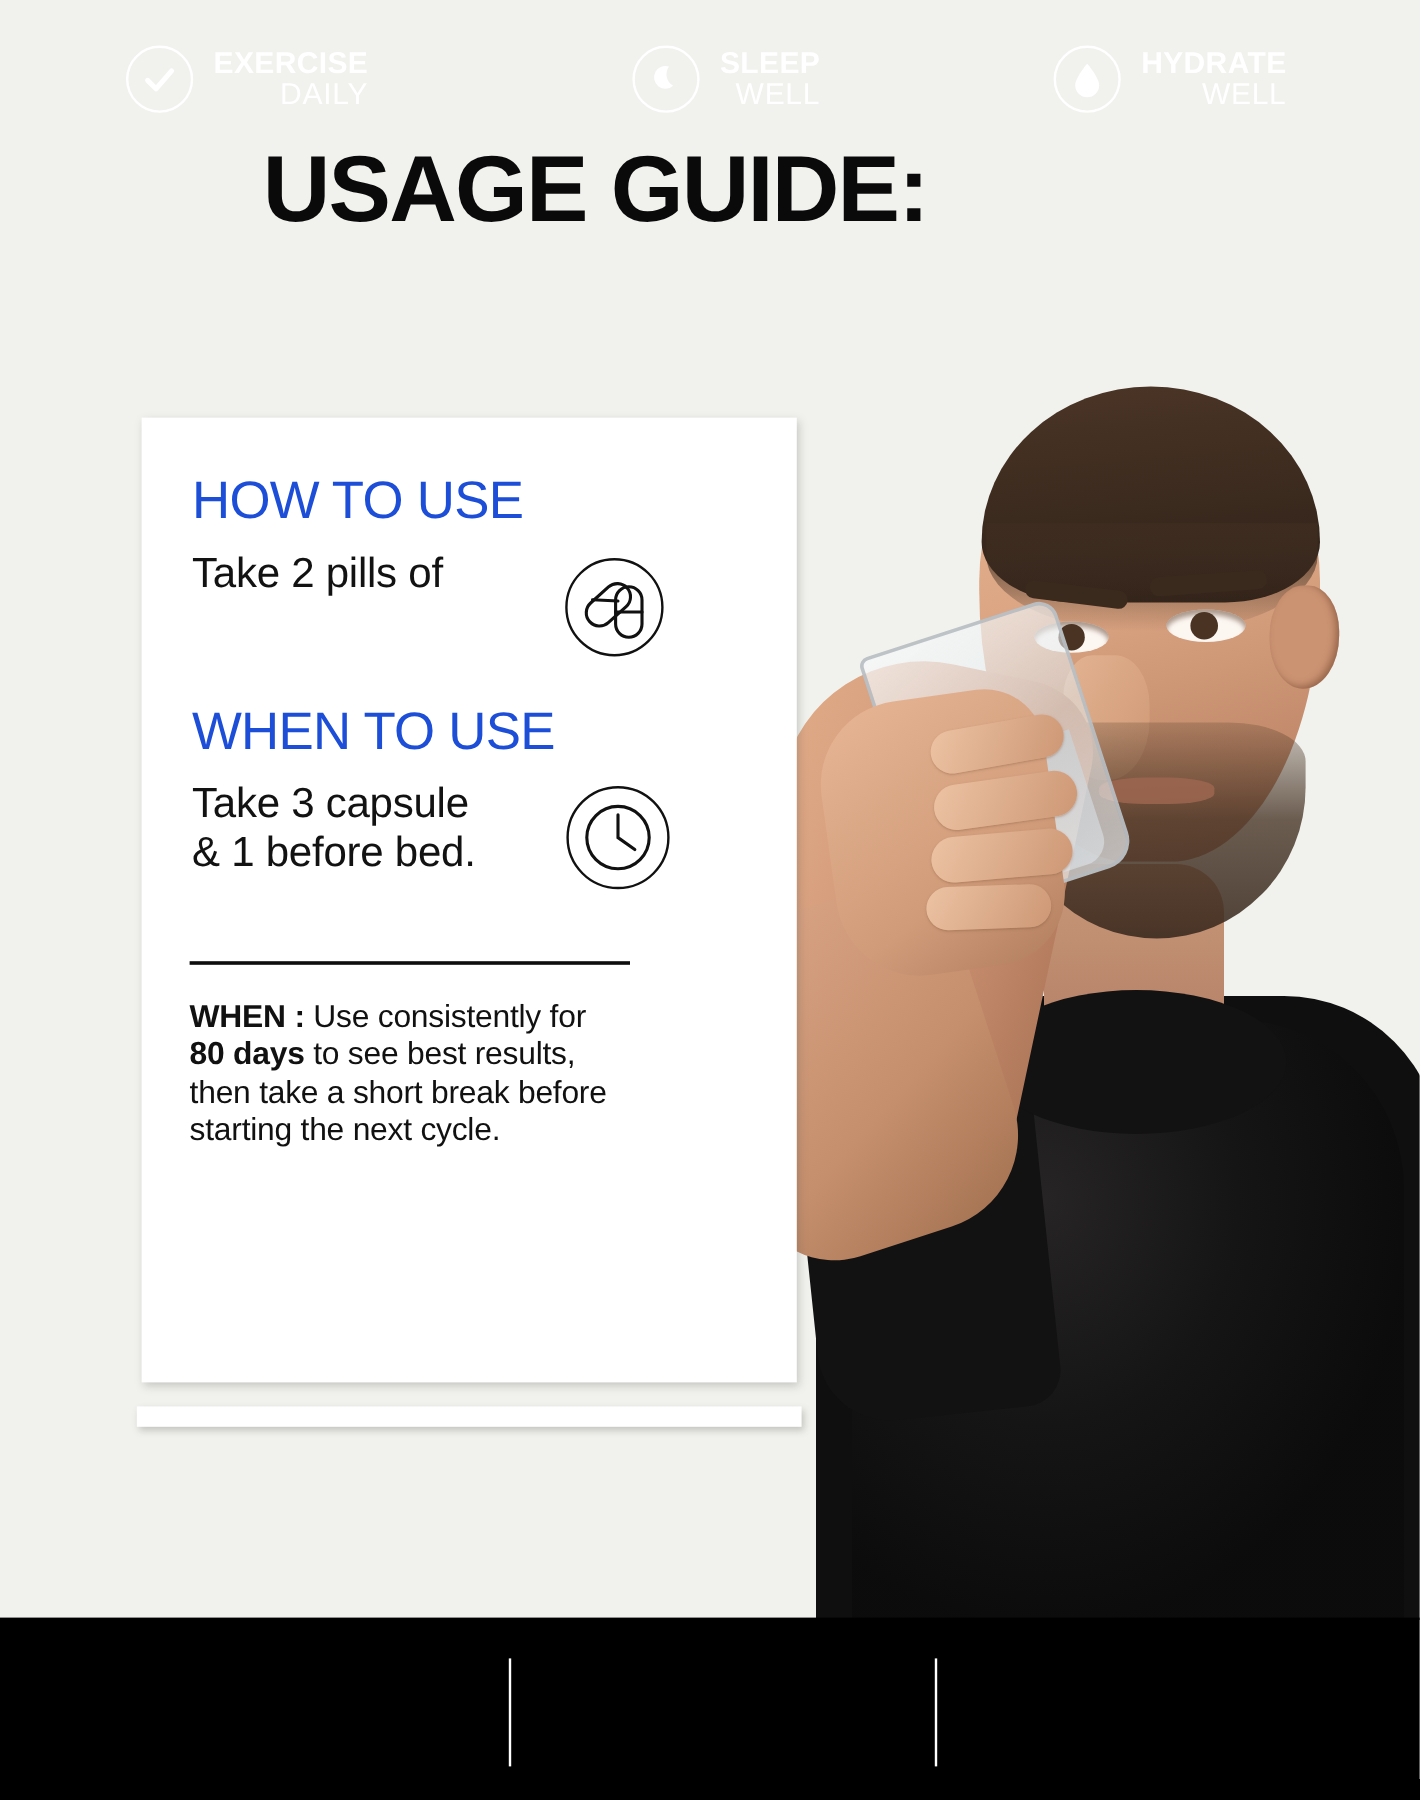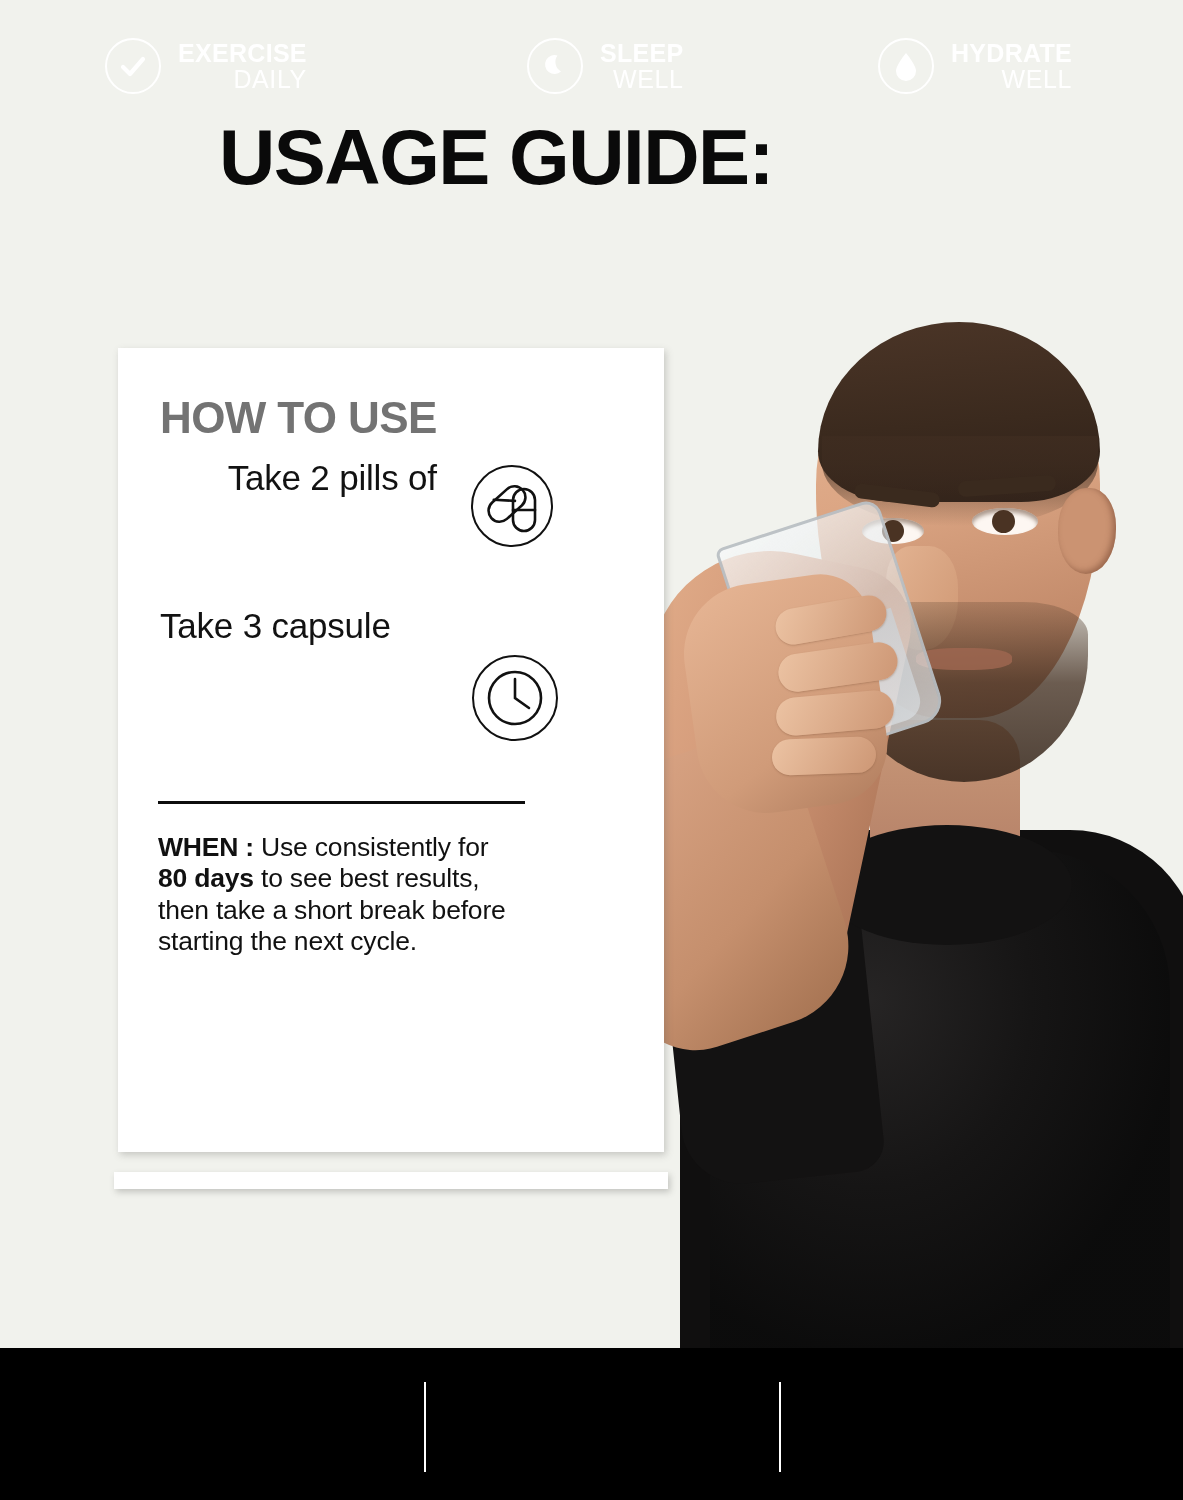--- a/index.html
+++ b/index.html
@@ -152,27 +152,26 @@
     box-shadow:2px 3px 7px rgba(90,90,85,.28);
   }
   .card-strip{
     position:absolute; left:114px; top:1172px; width:554px; height:17px;
     background:#ffffff;
     box-shadow:2px 3px 6px rgba(90,90,85,.30);
   }
 
   .sec{ position:absolute; }
   .sec-h{
-    font-size:44px; font-weight:bold; letter-spacing:-0.6px; color:#737373;
+    font-size:44px; font-weight:normal; letter-spacing:-0.6px; color:#1d4ed8;
     line-height:1;
   }
   .sec-b{
     font-size:35px; font-weight:400; color:#121212; line-height:1.18;
     letter-spacing:-0.2px;
-    text-align:right;
   }
 
   #sec-how{ left:160px; top:396px; }
   #sec-how .sec-b{ margin-top:17px; }
   #sec-when{ left:160px; top:588px; }
   #sec-when .sec-b{ margin-top:17px; }
 
   .icon-circle{
     position:absolute; border:2.6px solid #111; border-radius:50%;
     background:transparent;
@@ -264,22 +263,24 @@
     <g fill="none" stroke="#111" stroke-width="2.6" stroke-linecap="round" stroke-linejoin="round">
       <rect x="13" y="26" width="42" height="22" rx="11" transform="rotate(-42 34 37)"></rect>
       <line x1="27" y1="25" x2="42" y2="40" transform="rotate(-42 34 37)"></line>
       <rect x="40" y="22" width="22" height="42" rx="11"></rect>
       <line x1="40" y1="43" x2="62" y2="43"></line>
     </g>
   </svg>
 </div>
 
 <div class="sec" id="sec-when">
+  <div class="sec-h">WHEN TO USE</div>
   <div class="sec-b">
     <div>Take 3 capsule</div>
+    <div>&amp; 1 before bed.</div>
   </div>
 </div>
 
 <div class="icon-circle" id="clock-icon">
   <svg width="82" height="82" viewBox="0 0 82 82" aria-hidden="true">
     <g fill="none" stroke="#111" stroke-width="2.6" stroke-linecap="round">
       <circle cx="41" cy="41" r="26"></circle>
       <path d="M41 22 V41 L55 51"></path>
     </g>
   </svg>

